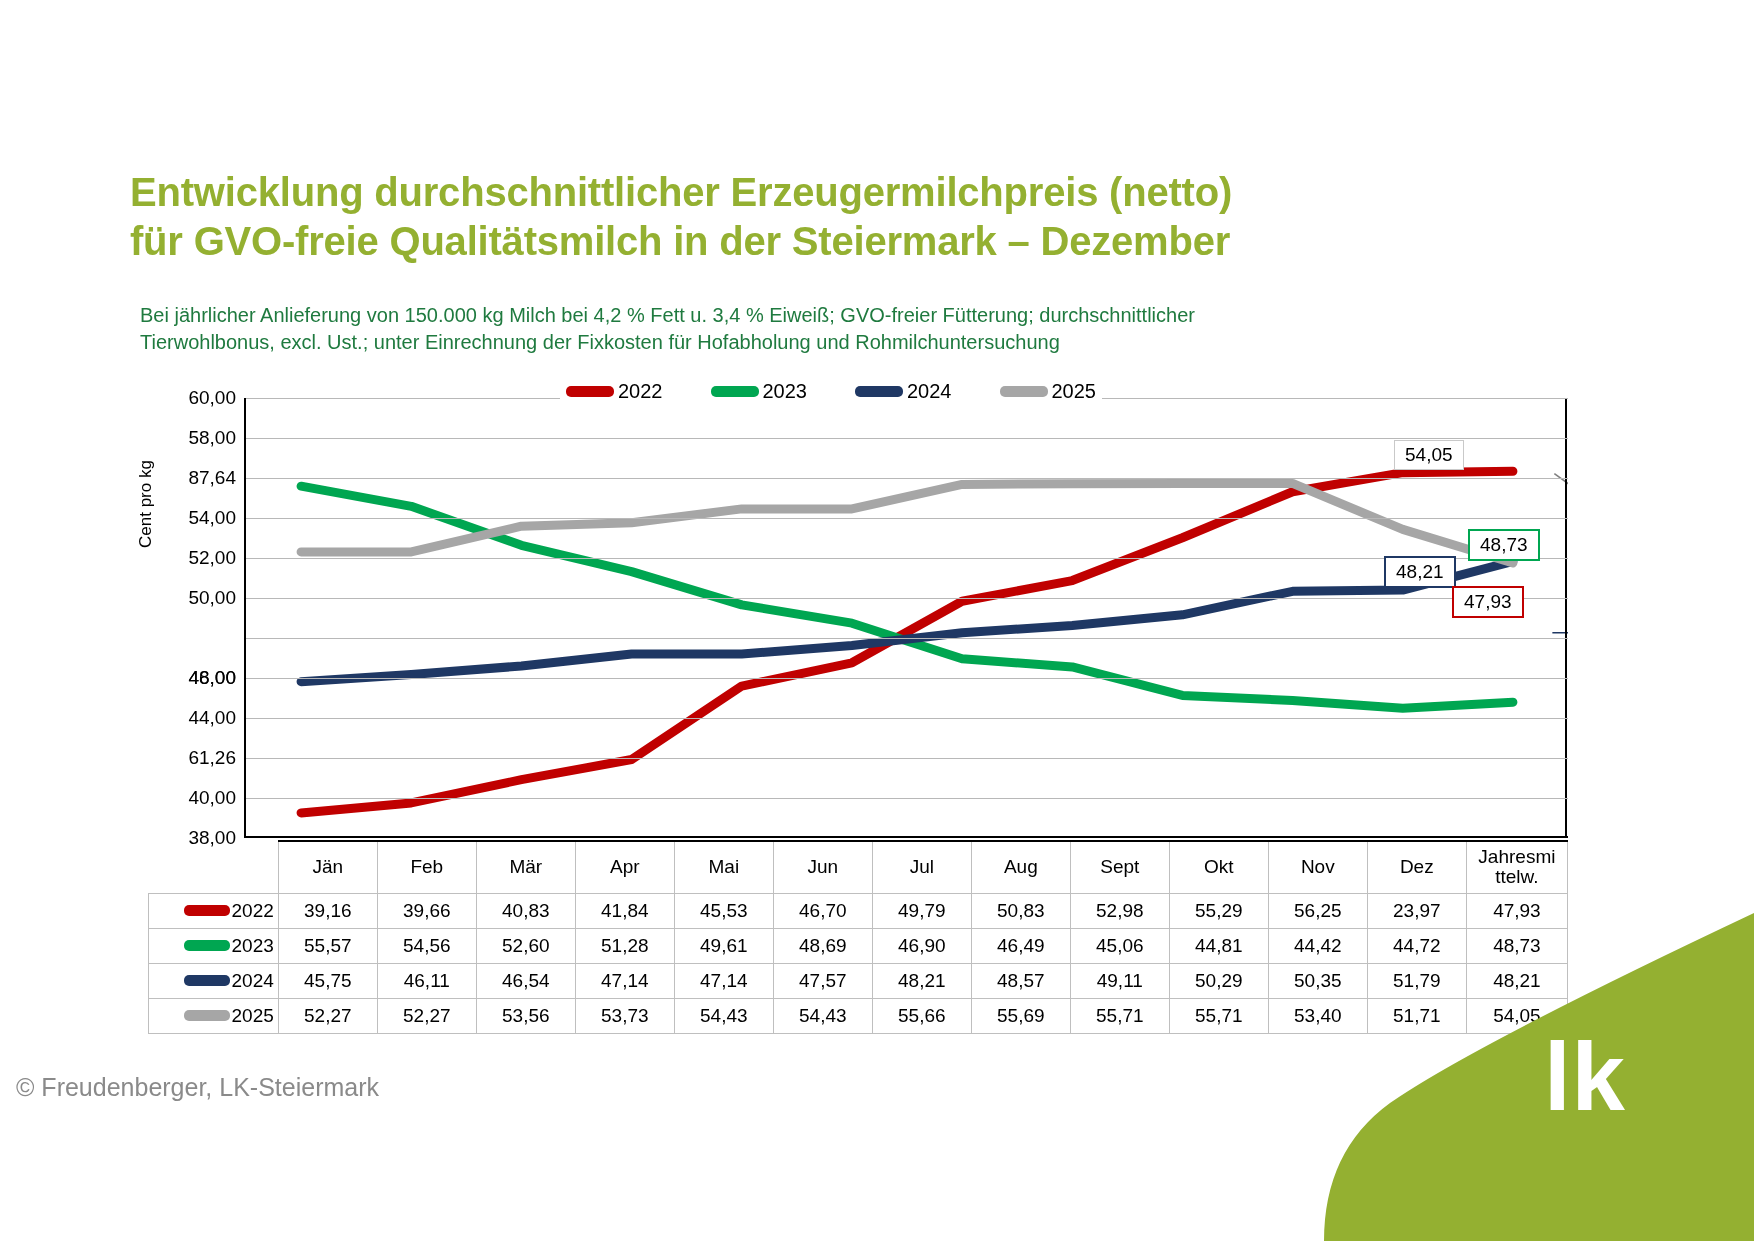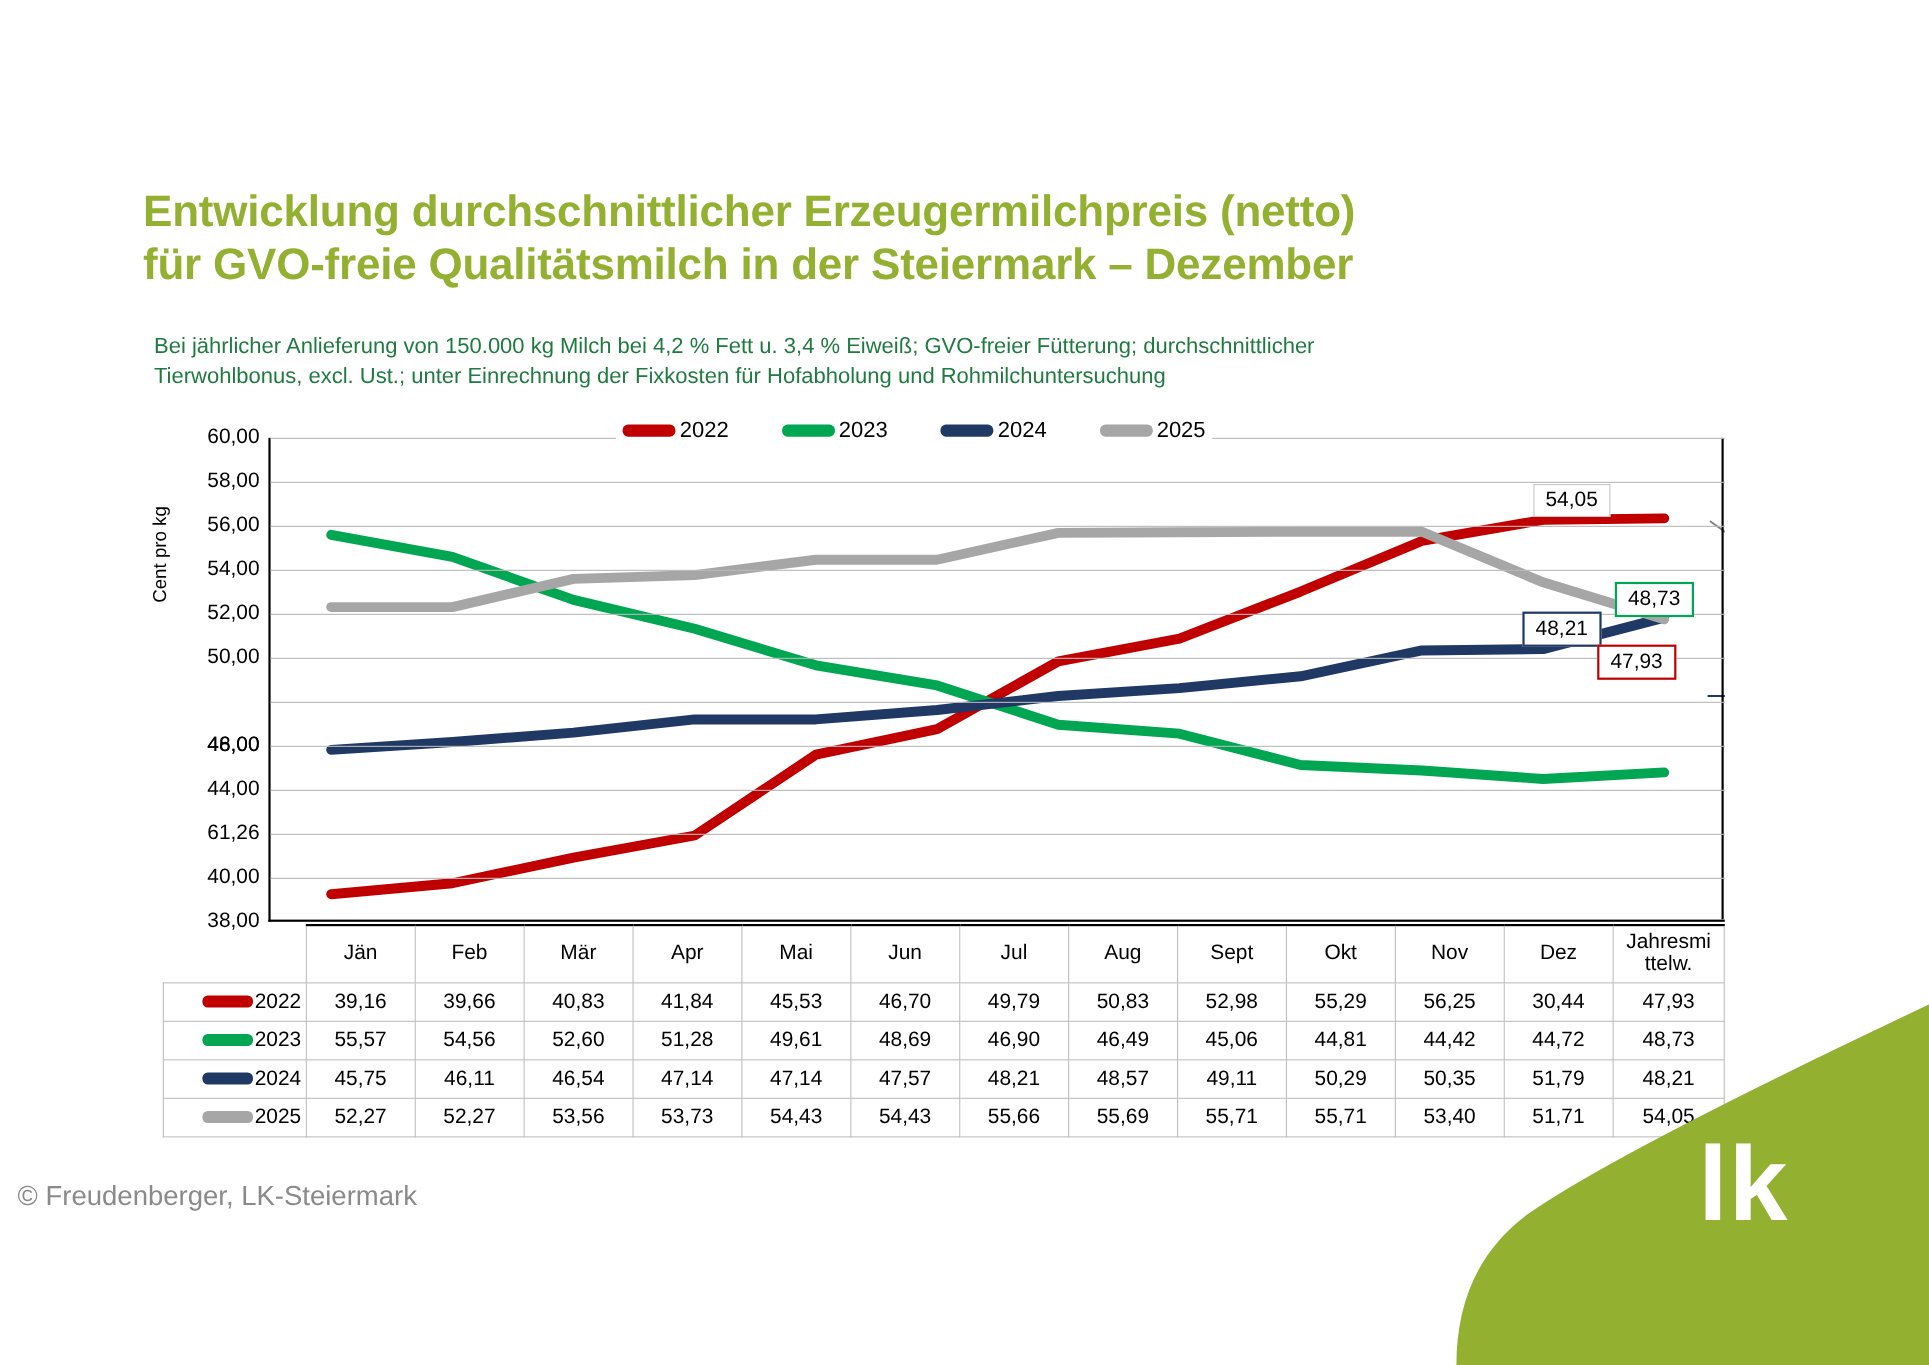--- a/index.html
+++ b/index.html
@@ -121,21 +121,21 @@
 <div id="subtitle">
   <span class="ln">Bei jährlicher Anlieferung von 150.000 kg Milch bei 4,2 % Fett u. 3,4 % Eiweiß; GVO-freier Fütterung; durchschnittlicher</span>
   <span class="ln">Tierwohlbonus, excl. Ust.; unter Einrechnung der Fixkosten für Hofabholung und Rohmilchuntersuchung</span>
 </div>
 
 <div id="chart-area">
   <div id="axis-title">Cent pro kg</div>
   <div id="ylabels">
       <div class="yl" style="top: 0px;">60,00</div>
       <div class="yl" style="top: 40px;">58,00</div>
-      <div class="yl" style="top: 80px;">56,00</div>
+      <div class="yl" style="top: 80px;">87,64</div>
       <div class="yl" style="top: 120px;">54,00</div>
       <div class="yl" style="top: 160px;">52,00</div>
       <div class="yl" style="top: 200px;">50,00</div>
       <div class="yl" style="top: 240px; margin-top: 40px;">48,00</div>
       <div class="yl" style="top: 280px;">46,00</div>
       <div class="yl" style="top: 320px;">44,00</div>
       <div class="yl" style="top: 360px;">61,26</div>
       <div class="yl" style="top: 400px; text-align: center;">40,00</div>
       <div class="yl" style="top: 440px;">38,00</div>
     </div>
@@ -240,21 +240,21 @@
           <td>39,66</td>
           <td>40,83</td>
           <td>41,84</td>
           <td>45,53</td>
           <td>46,70</td>
           <td>49,79</td>
           <td>50,83</td>
           <td>52,98</td>
           <td>55,29</td>
           <td>56,25</td>
-          <td>30,44</td>
+          <td>23,97</td>
           <td>47,93</td>
         </tr>
         <tr>
           <td>
             <div class="rowlab">
               <span class="sw" style="background: rgb(0, 166, 81);"></span>
               <span class="tx">2023</span>
             </div>
           </td>
           <td>55,57</td>

